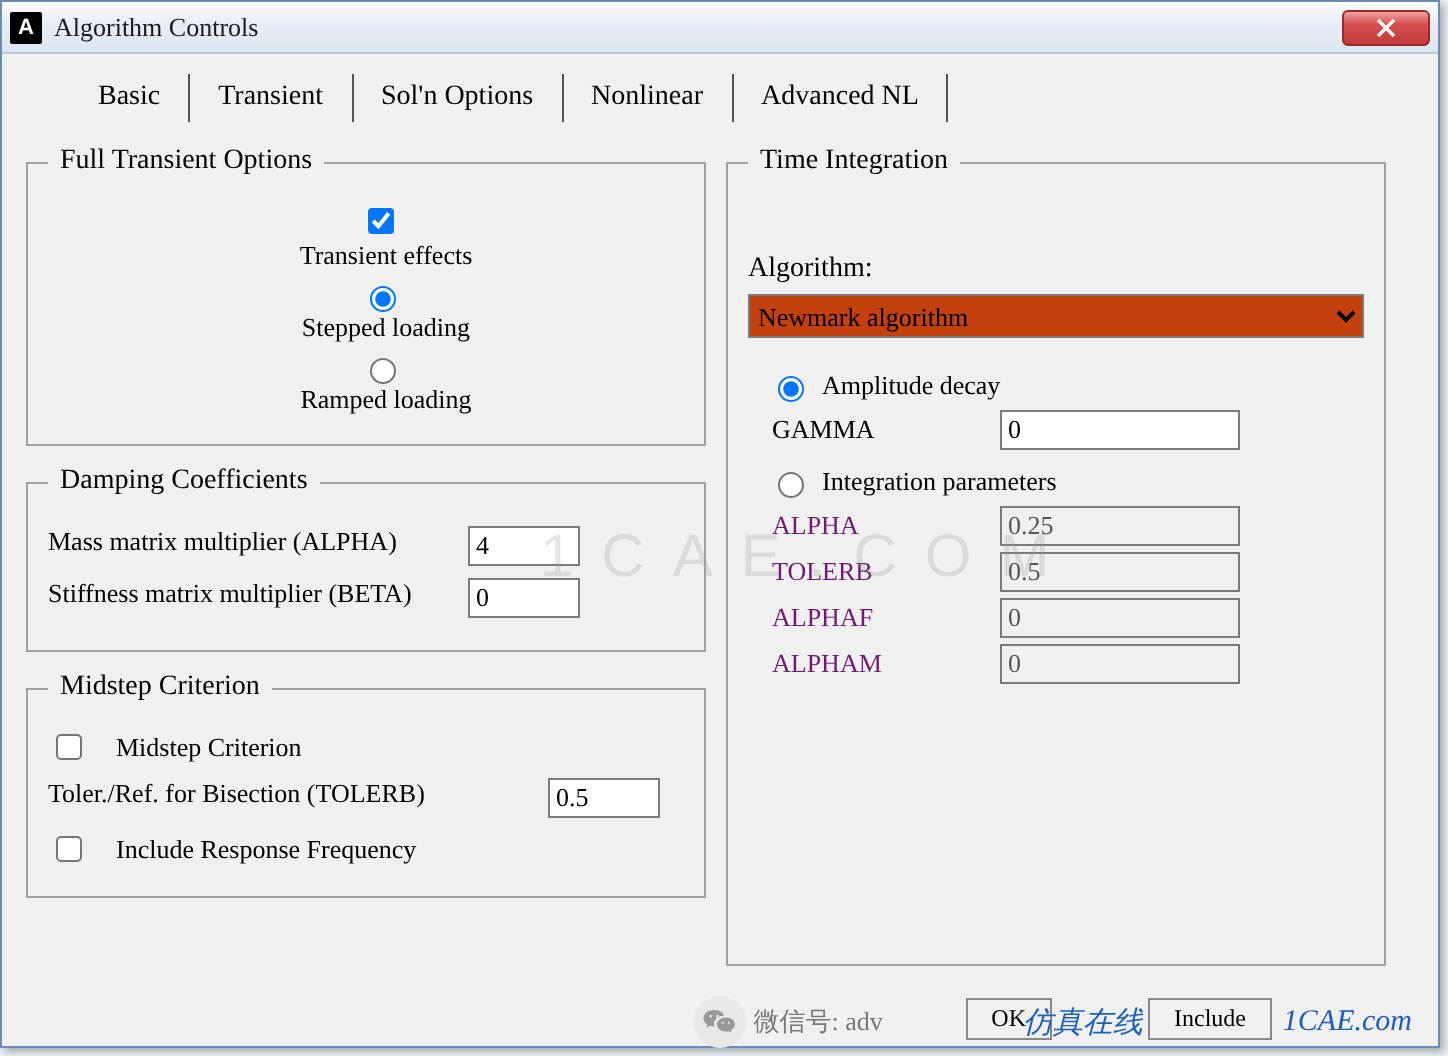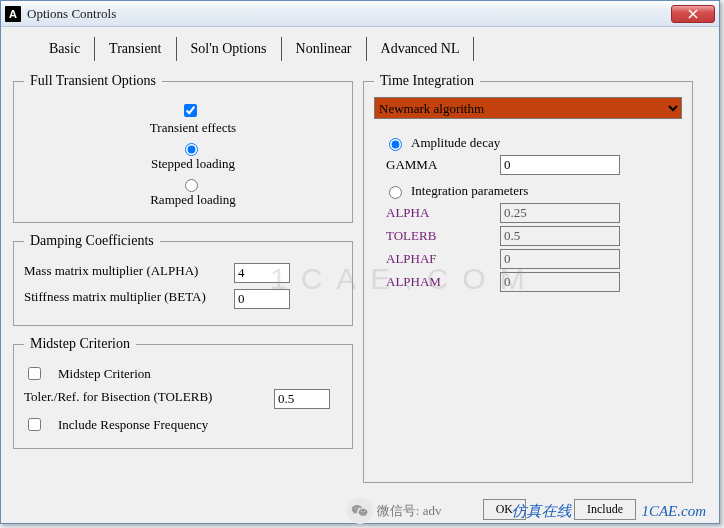--- a/index.html
+++ b/index.html
@@ -149,21 +149,21 @@
 .wm-bottom .wechat svg { width: 18px; height: 18px; fill: #999; }
 .wm-bottom .txt1 { color: #777; font-size: 13px; }
 .wm-bottom .txt2 { color: #1c5fbf; font-size: 15px; font-style: italic; font-family: "KaiTi", serif; margin-left: 22px; padding-left: 44px; }
 </style>
 </head>
 <body>
 
 <div class="window">
   <div class="titlebar">
     <div class="app-icon">A</div>
-    <div class="title">Options Controls</div>
+    <div class="title">Algorithm Controls</div>
     <div class="close-btn">
       <svg viewBox="0 0 10 10">
           <path d="M1 1 L9 9 M9 1 L1 9" stroke="#fff" stroke-width="1.6"></path>
         </svg>
     </div>
   </div>
 
   <div class="content">
     <div class="tabs">
       <div class="tab">Basic</div>
@@ -218,20 +218,21 @@
             <input type="checkbox" style="">
             <label style="margin-left:14px">Include Response Frequency</label>
           </div>
         </fieldset>
       </div>
 
       <div class="col-right">
         <fieldset style="height:410px">
           <legend>Time Integration</legend>
 
+          <div class="algo-lbl">Algorithm:</div>
           <select>
             <option>Newmark algorithm</option>
           </select>
 
           <div class="sp"></div><div class="sp"></div><div class="sp"></div>
 
           <div class="row" style="margin-left:10px">
             <input type="radio" name="ti" checked="" style="">
             <label>Amplitude decay</label>
           </div>

